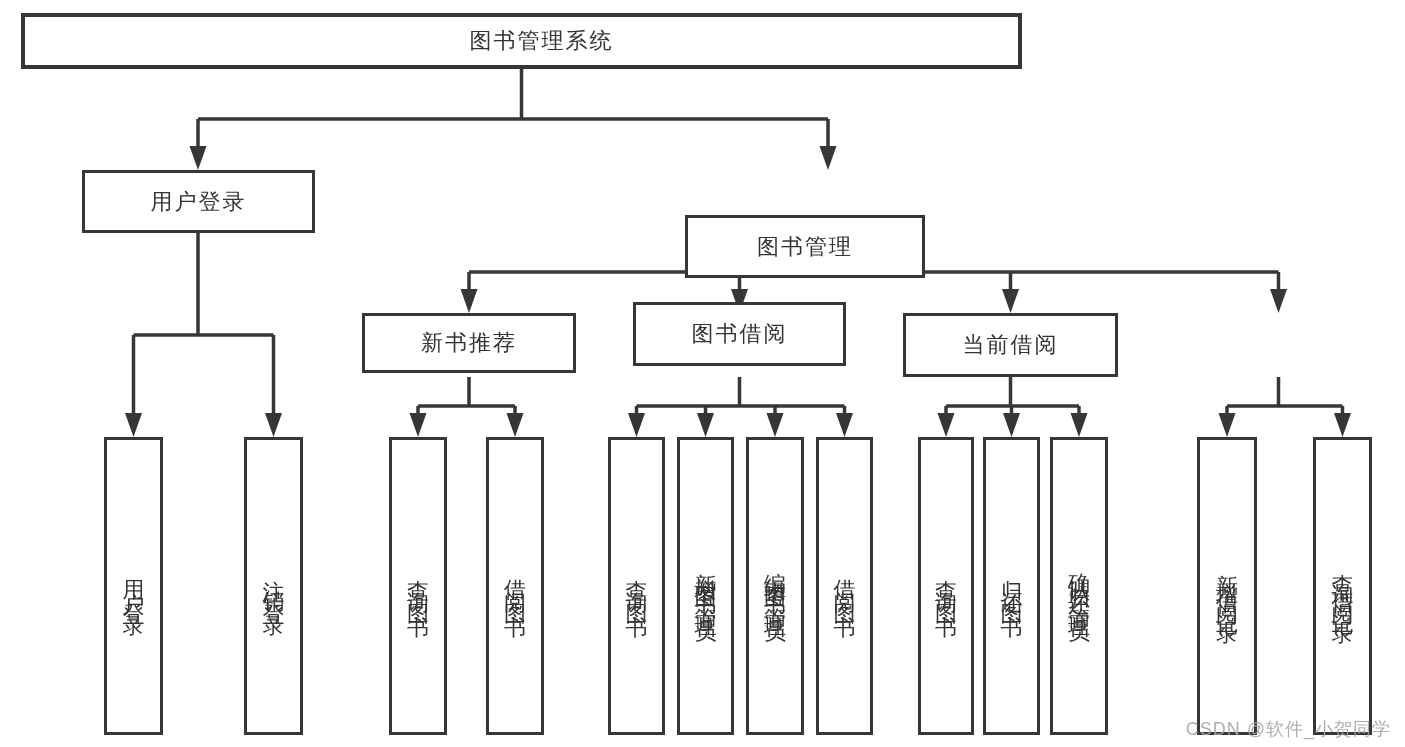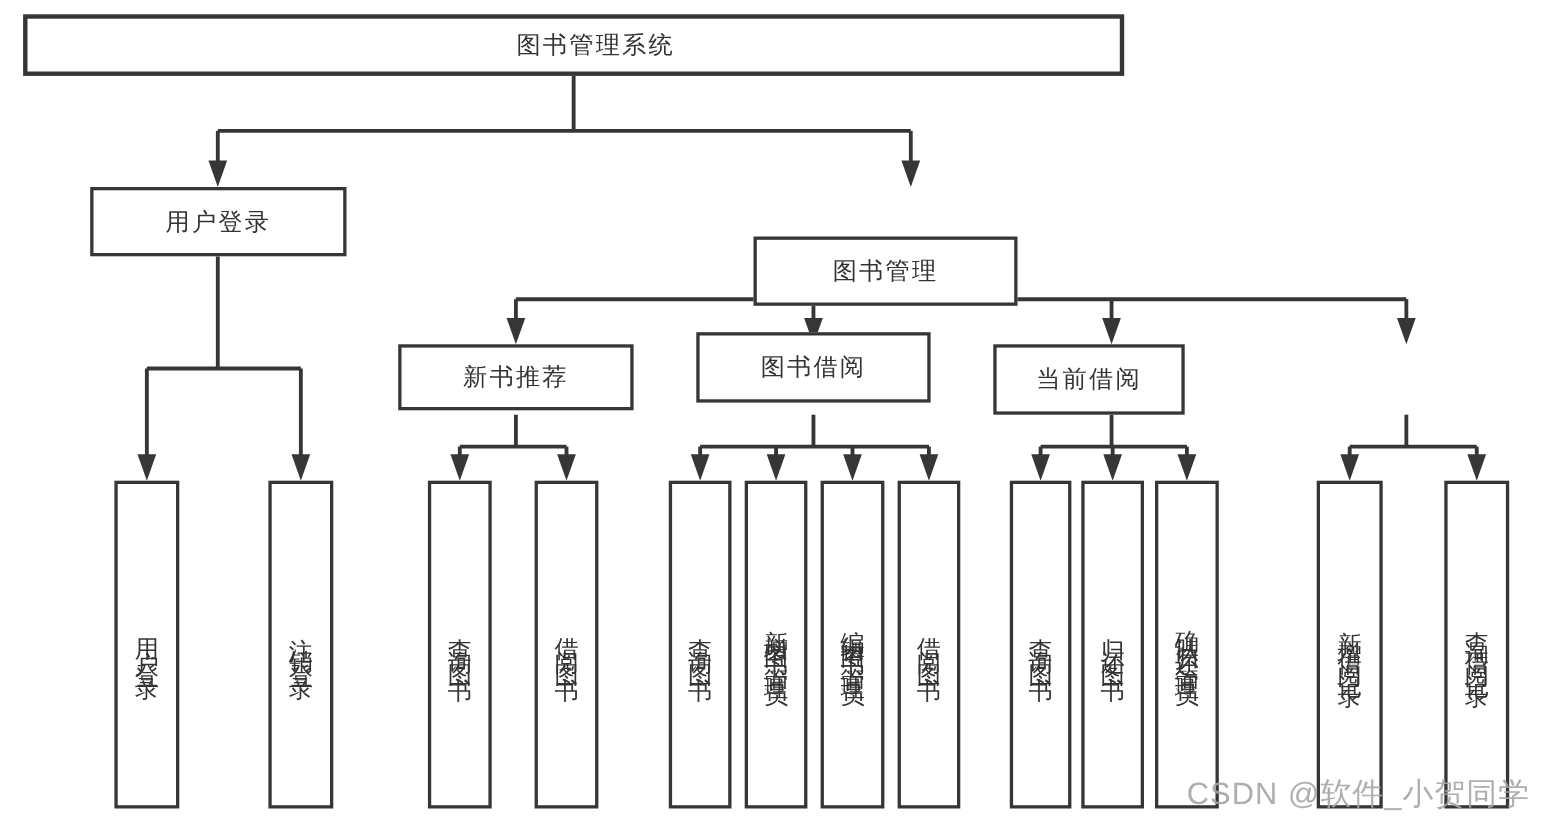--- a/index.html
+++ b/index.html
@@ -15,21 +15,21 @@
   .hlabel{font-size:22px;letter-spacing:2px;color:#333;white-space:nowrap;}
   .vtxt{
     writing-mode:vertical-rl;text-orientation:mixed;
     font-size:22px;color:#333;line-height:1;white-space:nowrap;
   }
   .vs{letter-spacing:12px;}
   .vm{letter-spacing:10px;}
   .vl{letter-spacing:7px;}
   #watermark{
     position:absolute;right:14px;bottom:6px;z-index:2;
-    font-size:28px;letter-spacing:1px;color:rgba(165,165,165,0.9);white-space:nowrap;
+    font-size:18px;letter-spacing:1px;color:rgba(165,165,165,0.9);white-space:nowrap;
   }
 </style>
 </head>
 <body>
 
 <div id="stage">
 
   <svg id="wires" width="1405" height="747" viewBox="0 0 1405 747">
     <g stroke="#363636" stroke-width="3.5" fill="none">
 
@@ -106,21 +106,21 @@
   <div class="box" style="left:685px;top:170px;width:240px;height:63px;margin-top:45px;">
     <span class="hlabel">图书管理</span>
   </div>
 
   <div class="box" style="left:362px;top:313px;width:214px;height:60px;">
     <span class="hlabel">新书推荐</span>
   </div>
   <div class="box" style="left:633px;top:302px;width:213px;height:64px;">
     <span class="hlabel">图书借阅</span>
   </div>
-  <div class="box" style="left:903px;top:313px;width:174px;height:64px;">
+  <div class="box" style="left:903px;top:313px;width:215px;height:64px;">
     <span class="hlabel">当前借阅</span>
   </div>
 
   <div class="box" style="left:104px;top:437px;width:59px;height:298px;">
     <span class="vtxt vs">用户登录</span>
   </div>
   <div class="box" style="left:244px;top:437px;width:59px;height:298px;">
     <span class="vtxt vs">注销登录</span>
   </div>
 

